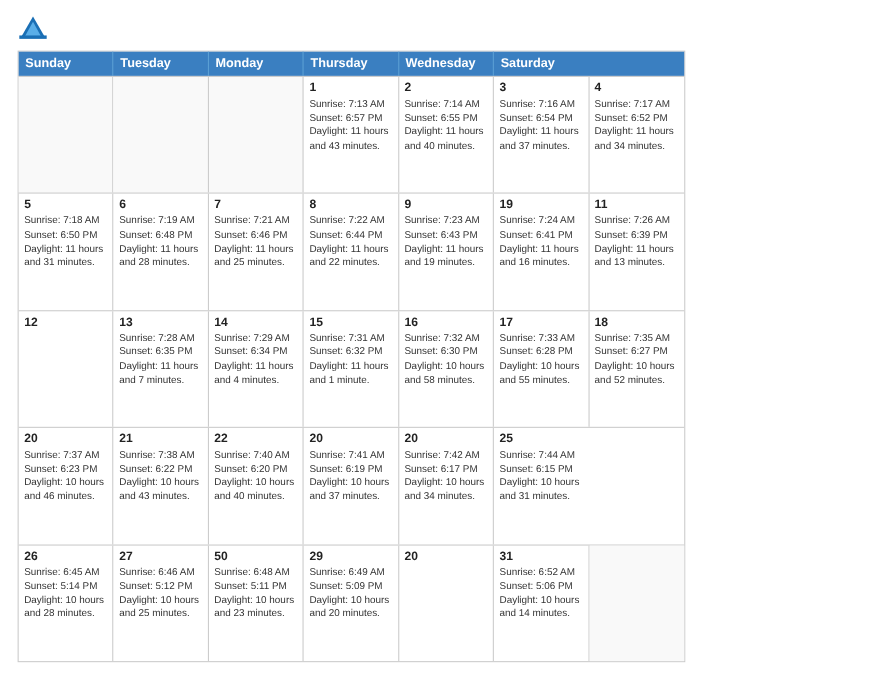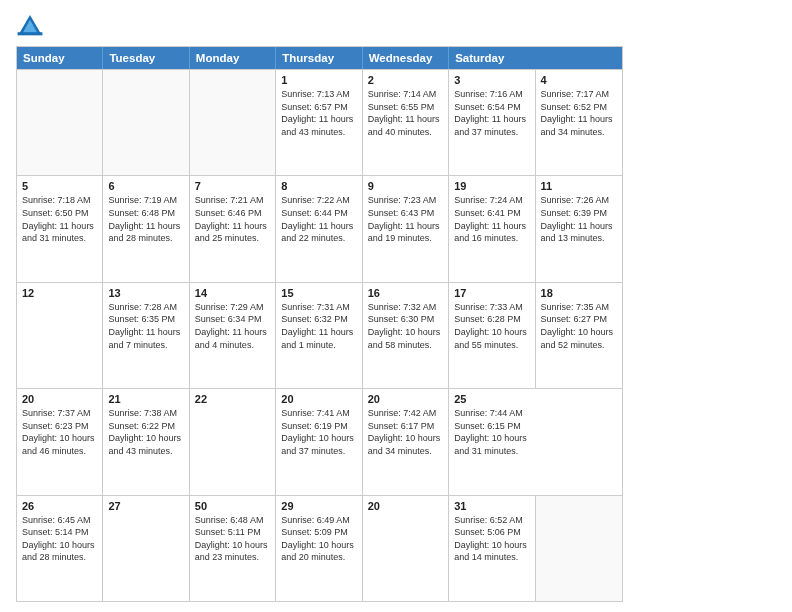--- a/index.html
+++ b/index.html
@@ -231,20 +231,21 @@
           <div class="cal-cell">
             <span class="cell-day">20</span>
             <div class="cell-info">Sunrise: 7:37 AM<br>Sunset: 6:23 PM<br>Daylight: 10 hours and 46 minutes.</div>
           </div>
           <div class="cal-cell">
             <span class="cell-day">21</span>
             <div class="cell-info">Sunrise: 7:38 AM<br>Sunset: 6:22 PM<br>Daylight: 10 hours and 43 minutes.</div>
           </div>
           <div class="cal-cell">
             <span class="cell-day">22</span>
+            <div class="cell-info">Sunrise: 7:40 AM<br>Sunset: 6:20 PM<br>Daylight: 10 hours and 40 minutes.</div>
           </div>
           <div class="cal-cell">
             <span class="cell-day">20</span>
             <div class="cell-info">Sunrise: 7:41 AM<br>Sunset: 6:19 PM<br>Daylight: 10 hours and 37 minutes.</div>
           </div>
           <div class="cal-cell">
             <span class="cell-day">20</span>
             <div class="cell-info">Sunrise: 7:42 AM<br>Sunset: 6:17 PM<br>Daylight: 10 hours and 34 minutes.</div>
           </div>
           <div class="cal-cell">
@@ -252,20 +253,21 @@
             <div class="cell-info">Sunrise: 7:44 AM<br>Sunset: 6:15 PM<br>Daylight: 10 hours and 31 minutes.</div>
           </div>
         </div>
         <div class="cal-week">
           <div class="cal-cell">
             <span class="cell-day">26</span>
             <div class="cell-info">Sunrise: 6:45 AM<br>Sunset: 5:14 PM<br>Daylight: 10 hours and 28 minutes.</div>
           </div>
           <div class="cal-cell">
             <span class="cell-day">27</span>
+            <div class="cell-info">Sunrise: 6:46 AM<br>Sunset: 5:12 PM<br>Daylight: 10 hours and 25 minutes.</div>
           </div>
           <div class="cal-cell">
             <span class="cell-day">50</span>
             <div class="cell-info">Sunrise: 6:48 AM<br>Sunset: 5:11 PM<br>Daylight: 10 hours and 23 minutes.</div>
           </div>
           <div class="cal-cell">
             <span class="cell-day">29</span>
             <div class="cell-info">Sunrise: 6:49 AM<br>Sunset: 5:09 PM<br>Daylight: 10 hours and 20 minutes.</div>
           </div>
           <div class="cal-cell">

